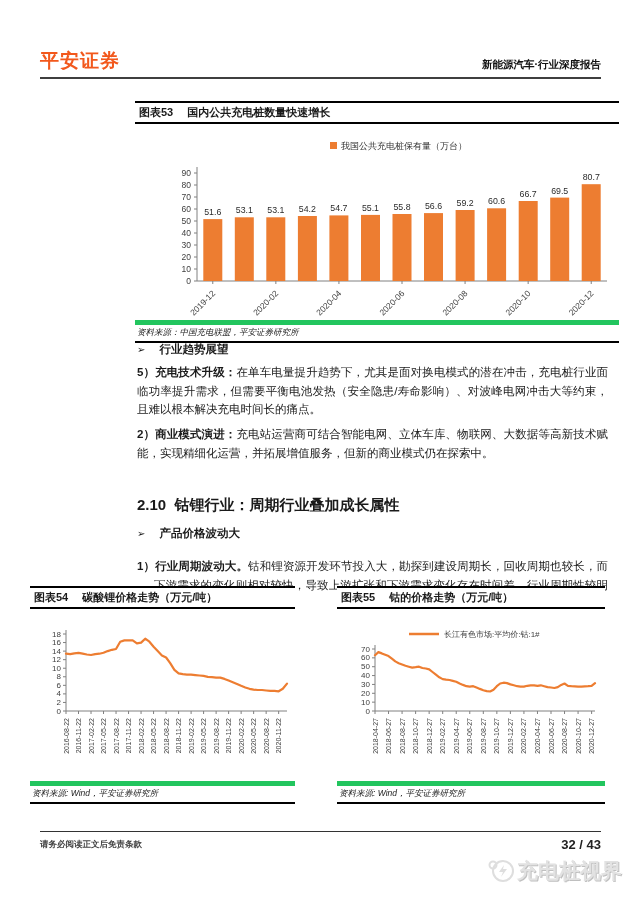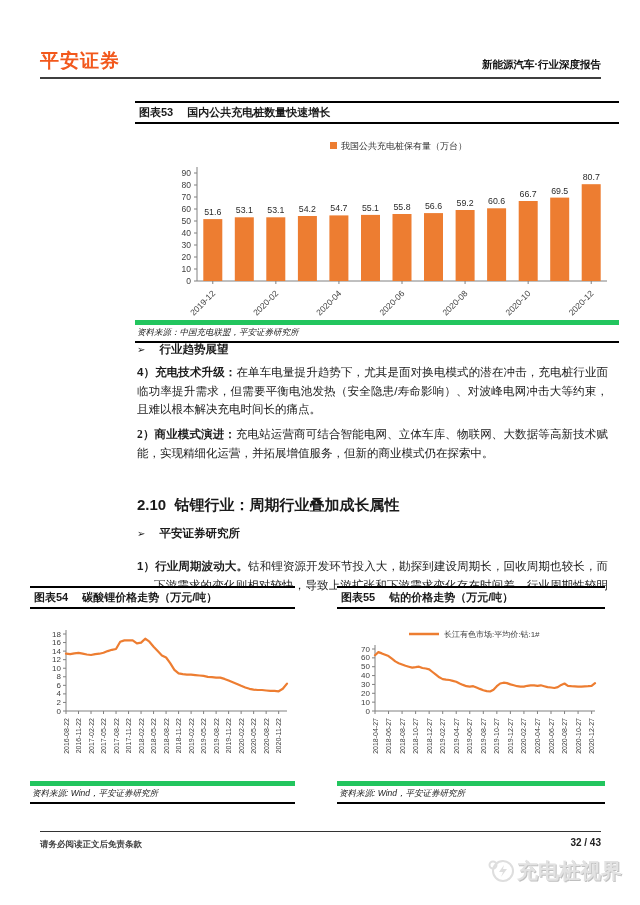--- a/index.html
+++ b/index.html
@@ -25,21 +25,21 @@
   .textcol{position:absolute;left:137px;top:342px;width:471px;}
   .bullet-head{font-size:11.5px;font-weight:bold;display:flex;align-items:center;}
   .bullet{margin-right:14px;font-size:10px;}
   .para{font-size:11.5px;line-height:1.62;text-align:justify;margin:6px 0 0 0;}
   .para b{font-weight:bold;}
   .h210{font-size:15px;font-weight:bold;margin-top:34px;}
   .hang{padding-left:17px;text-indent:-17px;}
   
   .footer-rule{position:absolute;left:40px;right:39px;top:831px;height:1px;background:#333;}
   .disclaimer{position:absolute;left:40px;top:839px;font-size:8.5px;font-weight:bold;color:#444;}
-  .pagenum{position:absolute;right:39px;top:837px;font-size:10px;font-weight:bold;color:#222;}
+  .pagenum{position:absolute;right:39px;top:837px;font-size:13px;font-weight:bold;color:#222;}
   
   .watermark{position:absolute;right:18px;top:856px;display:flex;align-items:center;
       color:#e2e2e2;font-size:21px;font-weight:bold;text-shadow:1px 1px 0 #bfbfbf;}
 </style>
 </head>
 <body>
 
 <div class="page">
 
   <div class="logo">平安证券</div>
@@ -118,29 +118,29 @@
         <text x="206" y="25" class="lg">我国公共充电桩保有量（万台）</text>
       </svg>
     <div class="fig-source">资料来源：中国充电联盟，平安证券研究所</div>
   </div>
 
   <div class="textcol">
     <div class="bullet-head">
       <span class="bullet">➢</span>
       <span>行业趋势展望</span>
     </div>
-    <p class="para"><b>4）充电技术升级：</b><span>在单车电量提升趋势下，尤其是面对换电模式的潜在冲击，充电桩行业面临功率提升需求，但需要平衡电池发热（安全隐患/寿命影响）、对波峰电网冲击大等约束，且难以根本解决充电时间长的痛点。</span></p>
-    <p class="para" style="font-family:Liberation Serif, serif;"><b>2）商业模式演进：</b><span>充电站运营商可结合智能电网、立体车库、物联网、大数据等高新技术赋能，实现精细化运营，并拓展增值服务，但新的商业模式仍在探索中。</span></p>
+    <p class="para"><b>5）充电技术升级：</b><span>在单车电量提升趋势下，尤其是面对换电模式的潜在冲击，充电桩行业面临功率提升需求，但需要平衡电池发热（安全隐患/寿命影响）、对波峰电网冲击大等约束，且难以根本解决充电时间长的痛点。</span></p>
+    <p class="para" style=""><b>2）商业模式演进：</b><span>充电站运营商可结合智能电网、立体车库、物联网、大数据等高新技术赋能，实现精细化运营，并拓展增值服务，但新的商业模式仍在探索中。</span></p>
     <div class="h210">
       <span>2.10</span>&nbsp;
       <span>钴锂行业：周期行业叠加成长属性</span>
     </div>
     <div class="bullet-head" style="margin-top:11px;">
       <span class="bullet">➢</span>
-      <span>平安证券研究所</span>
+      <span>产品价格波动大</span>
     </div>
     <p class="para hang" style="margin-top:16px;"><b>1）行业周期波动大。</b><span>钴和锂资源开发环节投入大，勘探到建设周期长，回收周期也较长，而下游需求的变化则相对较快，导致上游扩张和下游需求变化存在时间差，行业周期性较明显，产品价格波动大。</span></p>
   </div>
 
   <div class="figblock" style="left:30px;top:586px;width:265px;">
     <div class="fig-titlebar">
       <span>图表54</span>
       <span>碳酸锂价格走势（万元/吨）</span>
     </div>
     <svg id="svg54" width="265" height="172" viewBox="0 0 265 172">

